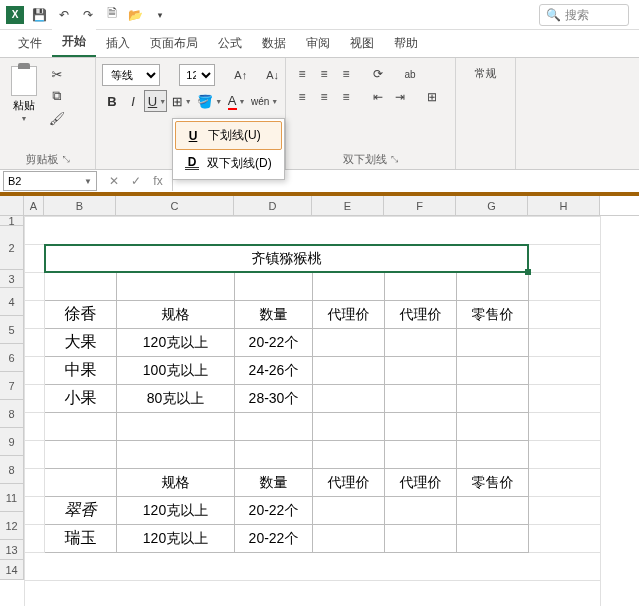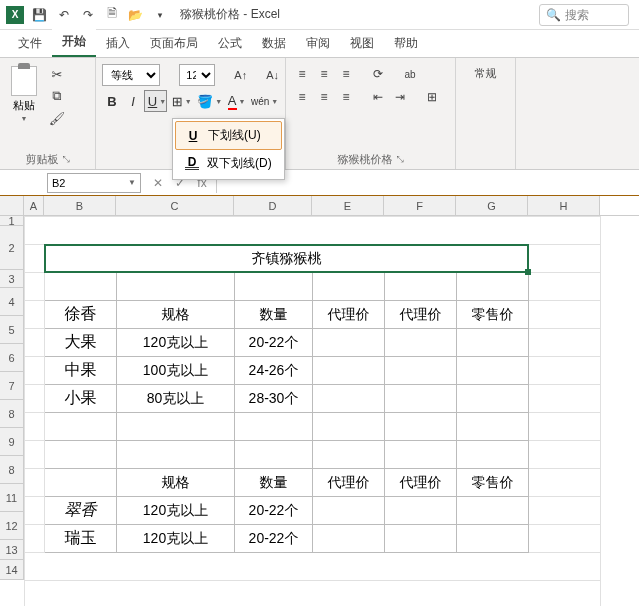--- a/index.html
+++ b/index.html
@@ -41,21 +41,21 @@
   .align-row { display: flex; gap: 2px; margin-bottom: 3px; }
   .abtn { width: 20px; height: 20px; display: flex; align-items: center; justify-content: center; font-size: 12px; color: #444; }
   
   .dropdown-menu { position: absolute; top: 60px; left: 172px; background: #fff; border: 1px solid #bbb; box-shadow: 2px 2px 6px rgba(0,0,0,0.2); z-index: 100; padding: 2px; }
   .menu-item { display: flex; align-items: center; gap: 8px; padding: 5px 10px; font-size: 12px; white-space: nowrap; }
   .menu-item.highlighted { border: 1.5px solid #e39c4f; background: #fdf4e8; border-radius: 2px; }
   .menu-icon { width: 14px; text-align: center; font-weight: bold; }
   .menu-icon.u { text-decoration: underline; }
   .menu-icon.d { border-bottom: 3px double #333; line-height: 0.9; }
   
-  .namebox-row { height: 26px; background: #fff; border-bottom: 1px solid #a16207; display: flex; align-items: center; padding-left: 44px; }
+  .namebox-row { height: 26px; background: #fff; border-bottom: 4px solid #a16207; display: flex; align-items: center; }
   .namebox { width: 94px; height: 20px; border: 1px solid #aaa; margin: 0 3px; font-size: 11px; padding: 0 4px; display: flex; align-items: center; justify-content: space-between; }
   .fx-btns { display: flex; gap: 2px; margin-left: 4px; color: #888; }
   .fx-btn { width: 20px; text-align: center; font-size: 12px; }
   .formula-bar { flex: 1; height: 20px; border-left: 1px solid #ccc; margin-left: 4px; }
   
   .sheet-area { position: relative; background: #fff; }
   .col-headers { display: flex; height: 20px; border-bottom: 1px solid #ccc; }
   .corner { width: 24px; border-right: 1px solid #ccc; background: #f0f0f0; }
   .ch { border-right: 1px solid #ccc; background: #f0f0f0; display: flex; align-items: center; justify-content: center; font-size: 11px; color: #555; }
   .ch.A { width: 20px; } .ch.B { width: 72px; } .ch.C { width: 118px; } .ch.D { width: 78px; }
@@ -84,21 +84,20 @@
 <body>
 
 <div class="titlebar">
   <div class="app-icon">X</div>
   <div class="qat-btn">💾</div>
   <div class="qat-btn">↶</div>
   <div class="qat-btn">↷</div>
   <div class="qat-btn">🗎</div>
   <div class="qat-btn">📂</div>
   <div class="qat-btn" style="font-size:9px;">▾</div>
-  <span class="title-text">猕猴桃价格 - Excel</span>
   <div class="search-box">
     <span style="margin-right:4px;">🔍</span>
     <span>搜索</span>
   </div>
 </div>
 
 <div class="tabs">
   <div class="tab">文件</div>
   <div class="tab active">开始</div>
   <div class="tab">插入</div>
@@ -177,21 +176,21 @@
         <div class="abtn">≡</div>
         <div class="abtn">≡</div>
         <div style="width:8px;"></div>
         <div class="abtn">⇤</div>
         <div class="abtn">⇥</div>
         <div style="width:8px;"></div>
         <div class="abtn">⊞</div>
       </div>
     </div>
     <div class="group-label">
-        <span>猕猴桃价格</span>
+        <span>双下划线</span>
         <span class="launcher">⤡</span>
       </div>
   </div>
 
   <div class="group" style="width:60px;justify-content:space-between;">
     <div class="group-body" style="flex-direction:column;align-items:center;padding-top:4px;font-size:11px;color:#444;">常规</div>
     <div class="group-label"></div>
   </div>
 
   <div class="dropdown-menu">

